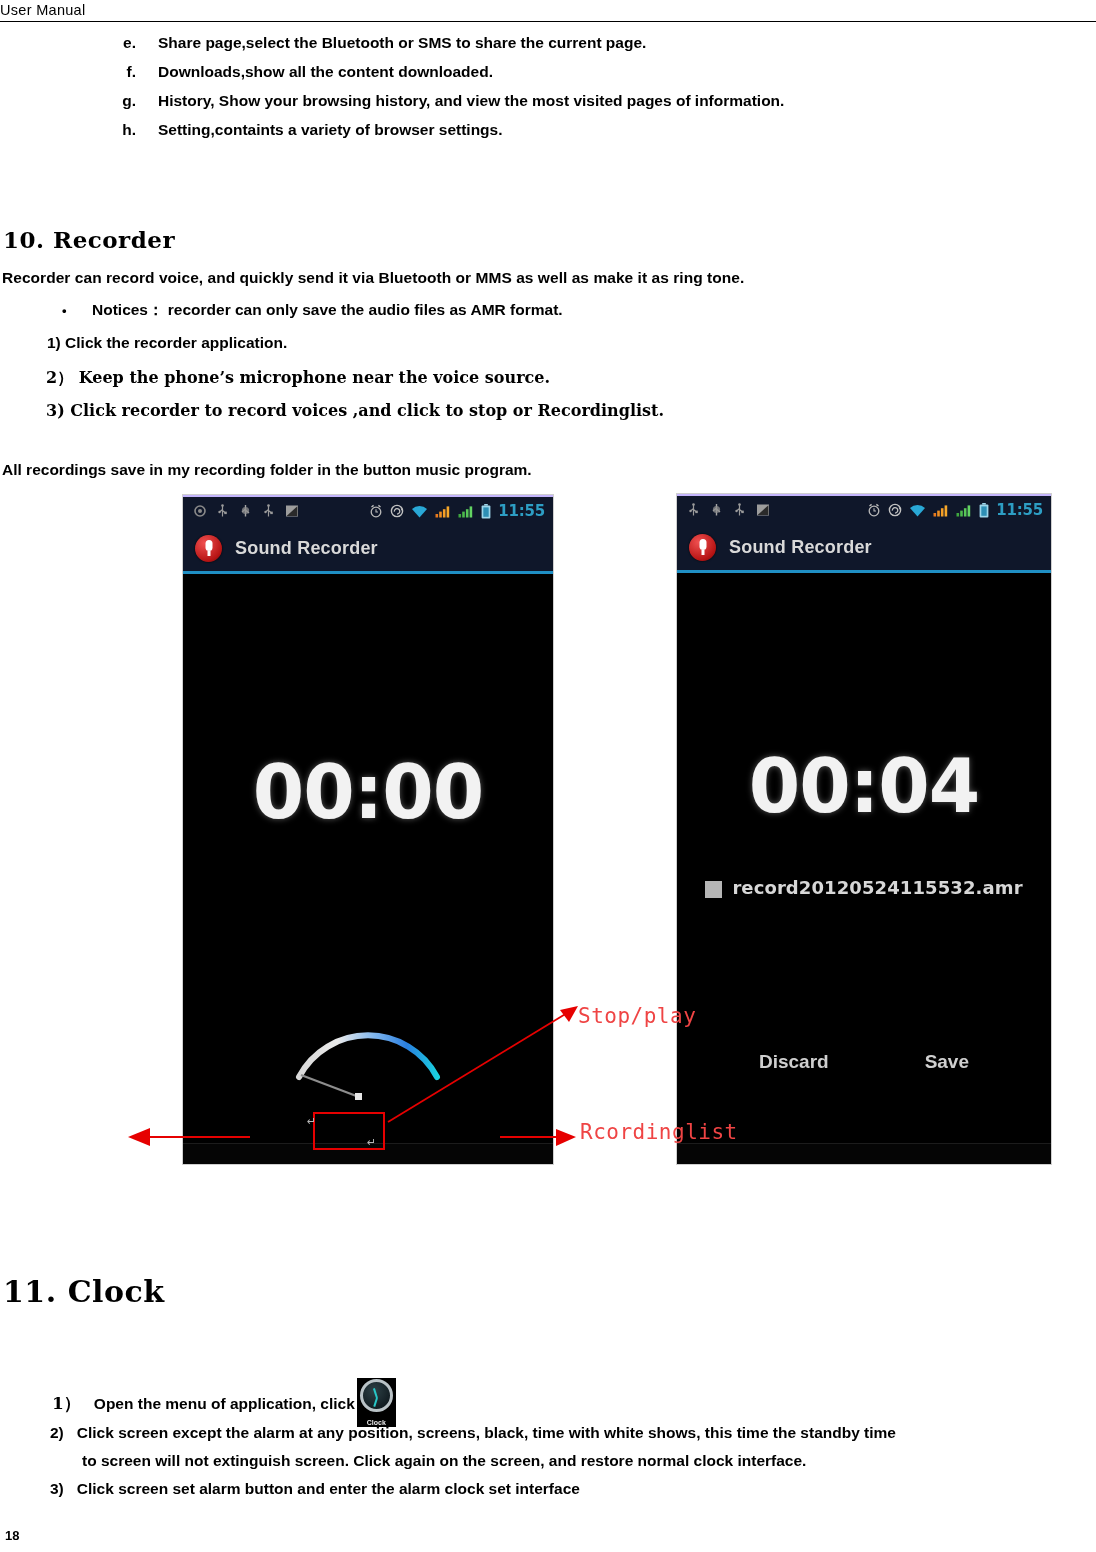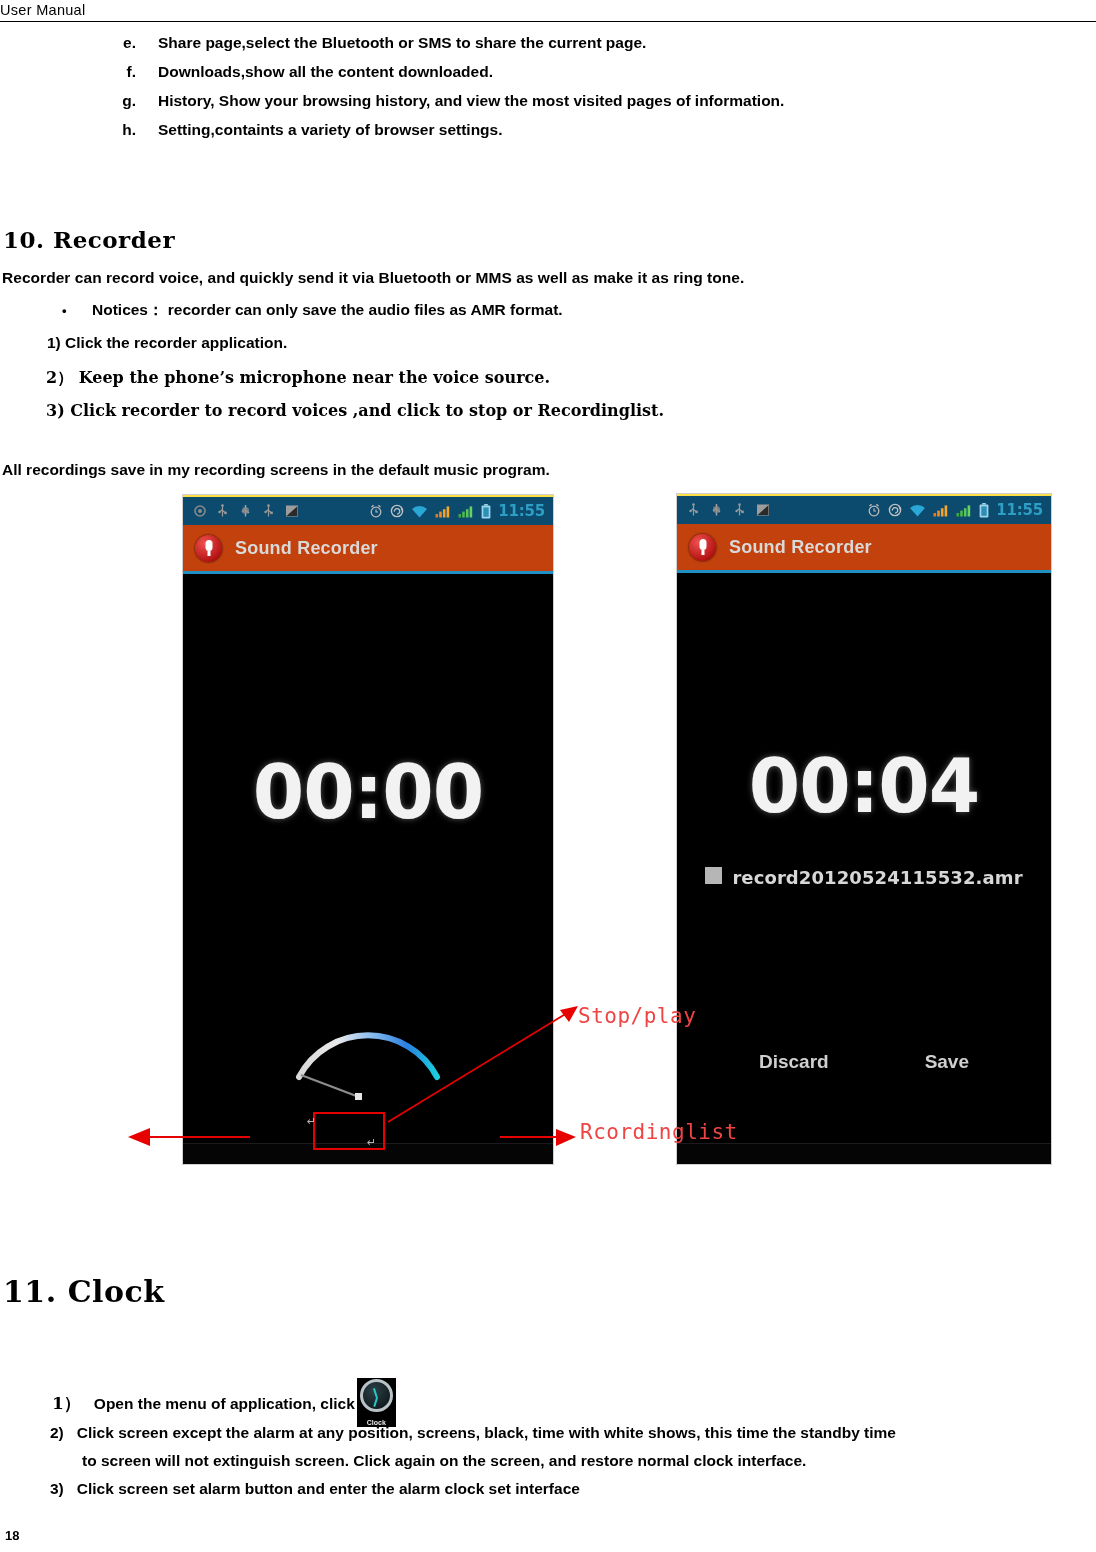--- a/index.html
+++ b/index.html
@@ -116,24 +116,24 @@
     border: 1px solid #cfcfcf;
     box-sizing: border-box;
     overflow: hidden;
   }
   #phone-left  { left: 182px; top: 494px; width: 372px; height: 671px; }
   #phone-right { left: 676px; top: 493px; width: 376px; height: 672px; }
 
   .statusbar {
     position: relative;
     height: 28px;
-    background: #0c4a6e;
+    background: #0f172a;
     display: flex;
     align-items: center;
-    border-top: 2px solid #fde047;
+    border-top: 2px solid #c4b5fd;
   }
   .status-left {
     display: flex;
     align-items: center;
     gap: 11px;
     padding-left: 11px;
   }
   .status-right {
     position: absolute;
     right: 8px;
@@ -147,21 +147,21 @@
   .clock-time {
     color: #2d9ec4;
     font-size: 15px;
     font-weight: bold;
     letter-spacing: -0.2px;
     font-family: "DejaVu Sans", sans-serif;
   }
 
   .appbar {
     height: 46px;
-    background: #c2410c;
+    background: #0f172a;
     display: flex;
     align-items: center;
     padding-left: 12px;
     border-bottom: 3px solid #1f8fc4;
     position: relative;
   }
   .app-icon {
     width: 27px;
     height: 27px;
     border-radius: 50%;
@@ -216,25 +216,25 @@
     font-weight: bold;
     letter-spacing: -1px;
     font-family: "DejaVu Sans", sans-serif;
     text-shadow: 0 0 6px rgba(255,255,255,0.35);
   }
   #timer-left  { top: 135px; }
   #timer-right { top: 130px; }
 
   .filename-row {
     position: absolute;
-    top: 254px;
+    top: 264px;
     left: 0;
     width: 100%;
     display: flex;
-    align-items: flex-start;
+    align-items: flex-end;
     justify-content: center;
     gap: 10px;
   }
   .file-box {
     width: 17px;
     height: 17px;
     background: #b6b6b6;
     flex: 0 0 auto;
   }
   .filename {
@@ -472,21 +472,21 @@
 <div class="para" id="recorder-intro">Recorder   can record   voice, and   quickly   send   it   via   Bluetooth or MMS as well as make it as ring tone.</div>
 
 <div class="bullet-line">
   <span class="bullet-dot">•</span>
   <span>Notices： recorder can only save the audio files as AMR format.</span>
 </div>
 
 <div class="num-line" id="rec-step-1">1) Click the recorder application.</div>
 <div class="num-line num-serif" id="rec-step-2">2） Keep the phone’s microphone near the voice source.</div>
 <div class="num-line num-serif" id="rec-step-3">3) Click recorder to record voices ,and click to stop or Recordinglist.</div>
-<div class="num-line" id="all-recordings">All recordings save in my recording screens in the default music program.</div>
+<div class="num-line" id="all-recordings">All recordings save in my recording folder in the button music program.</div>
 
 <div class="phone" id="phone-left">
 
   <div class="statusbar">
     <div class="status-left">
       <svg class="sicon" width="12" height="12" viewBox="0 0 12 12">
         <circle cx="6" cy="6" r="5" fill="none" stroke="#8a8a8a" stroke-width="1.6"></circle>
         <circle cx="6" cy="6" r="2" fill="#8a8a8a"></circle>
       </svg>
       <svg class="sicon" width="11" height="14" viewBox="0 0 11 14">

